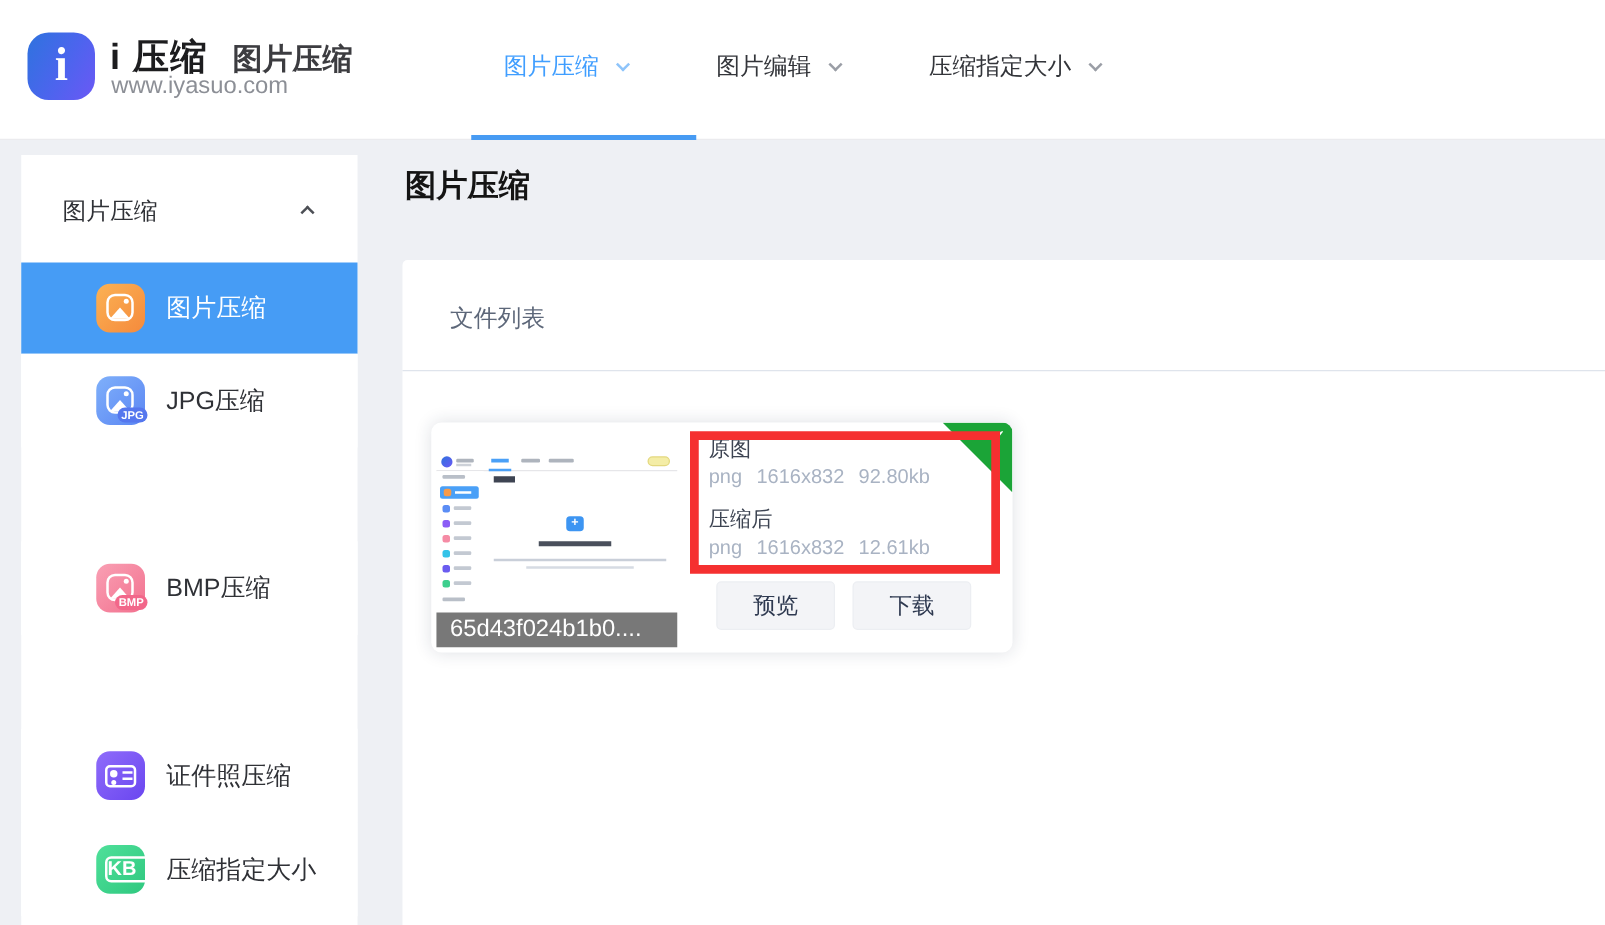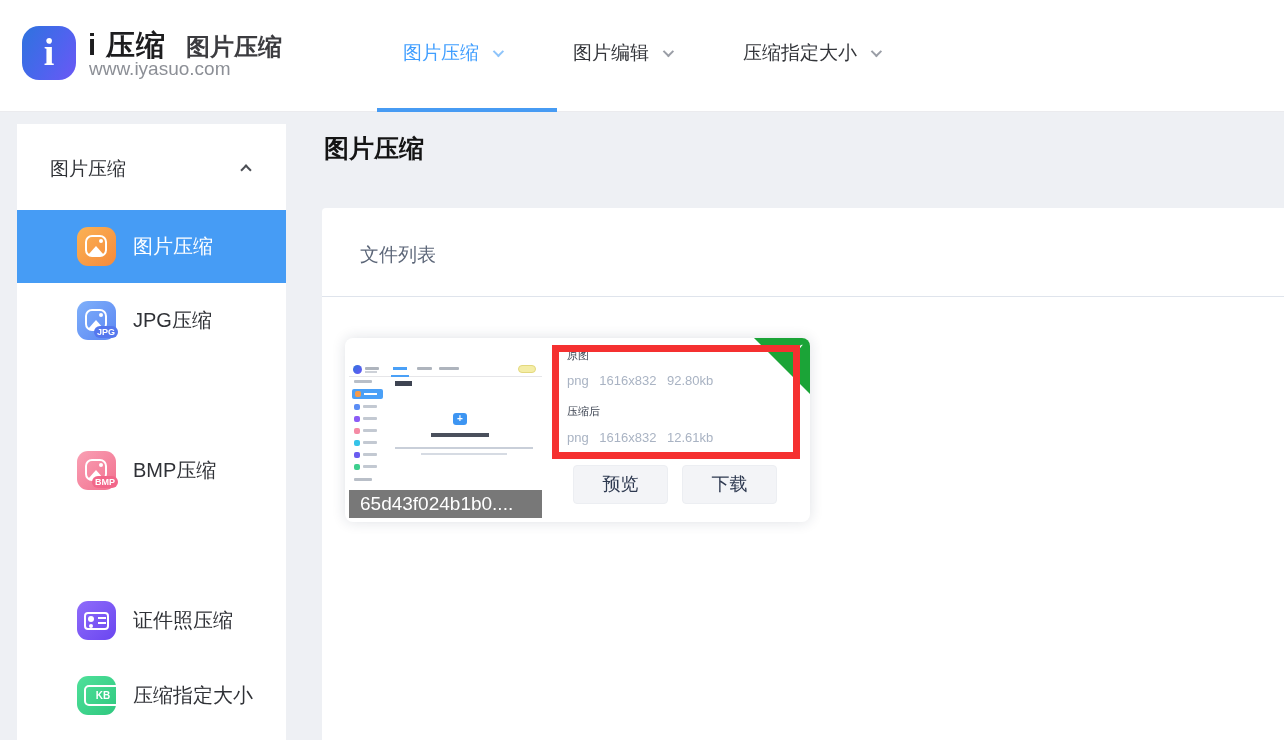--- a/index.html
+++ b/index.html
@@ -68,22 +68,22 @@
     font-size:9px; font-weight:bold; color:#fff; border-radius:6px; padding:1px 3px; }
   .b-jpg { background:#5577ee; } .b-png { background:#7a3ff0; }
   .b-bmp { background:#f2678a;margin-top:31px; } .b-webp{ background:#1fa8e8; }
   .card-glyph { position:absolute; left:7px; top:11px; width:25px; height:18px;
     border:2px solid #fff; border-radius:4px; }
   .card-glyph::before { content:""; position:absolute; left:2px; top:2px; width:6px; height:6px;
     border-radius:50%; background:#fff; box-shadow:0 7px 0 -1px #fff; }
   .card-glyph::after { content:""; position:absolute; right:1px; top:3px; width:8px; height:2px;
     background:#fff; box-shadow:0 5px 0 #fff; }
   .kb-glyph { position:absolute; left:7px; top:9px; width:38px; height:21px;
-    border:2px solid #fff; border-radius:5px; color:#fff; font-size:10px; font-weight:bold;
-    text-align:center; line-height:17px; }
+    border:2px solid #fff; border-radius:5px; color:#fff; font-size:16px; font-weight:bold;
+    text-align:left; line-height:17px; }
 
   
   .page-title { position:absolute; left:324px; top:132px; font-size:25px; font-weight:bold;
     color:#141414; z-index:1; }
   .panel { position:absolute; left:322px; top:208px; width:962px; height:532px;
     background:#ffffff; border-radius:4px 0 0 0; z-index:1; }
   .panel-title { position:absolute; left:38px; top:34px; font-size:19px; color:#5d6779; }
   .panel-divider { position:absolute; left:0; top:88px; width:100%; height:1px; background:#dfe4ec; }
 
   
@@ -126,22 +126,22 @@
   .m-main { left:38px; top:15px; width:155px; height:113px; }
   .m-title { left:8px; top:4px; width:17px; height:5px; background:#3e4452; }
   .m-plus { left:66px; top:36px; width:14px; height:12px; border-radius:3px; background:#3d95f2;
     color:#fff; font-size:10px; font-weight:bold; text-align:center; line-height:12px; }
   .m-cap { left:44px; top:56px; width:58px; height:4px; background:#4a505c; }
   .m-l1 { left:8px; top:70px; width:138px; height:2px; background:#c9cfd9; }
   .m-l2 { left:34px; top:76px; width:86px; height:2px; background:#d6dbe3; }
 
   
   .info { position:absolute; left:222px; top:0; width:230px; z-index:2; }
-  .info-label { font-size:11px; color:#3d4452; margin-top:0; }
-  .info-val { font-size:13px; color:#a9b3c3; word-spacing:7px; margin-top:3px; }
+  .info-label { font-size:17px; color:#3d4452; margin-top:0; }
+  .info-val { font-size:16px; color:#a9b3c3; word-spacing:7px; margin-top:3px; }
   .lbl-orig { position:absolute; left:0; top:10px; }
   .val-orig { position:absolute; left:0; top:32px; }
   .lbl-comp { position:absolute; left:0; top:66px; }
   .val-comp { position:absolute; left:0; top:89px; }
 
   .btn-row { position:absolute; left:228px; top:127px; z-index:2; display:flex; gap:14px; }
   .btn { width:95px; height:39px; background:#f3f4f7; border:1px solid #eceef2;
     border-radius:4px; font-size:18px; color:#2e3950; text-align:center; line-height:37px;
     cursor:pointer; font-family:inherit; }
 

